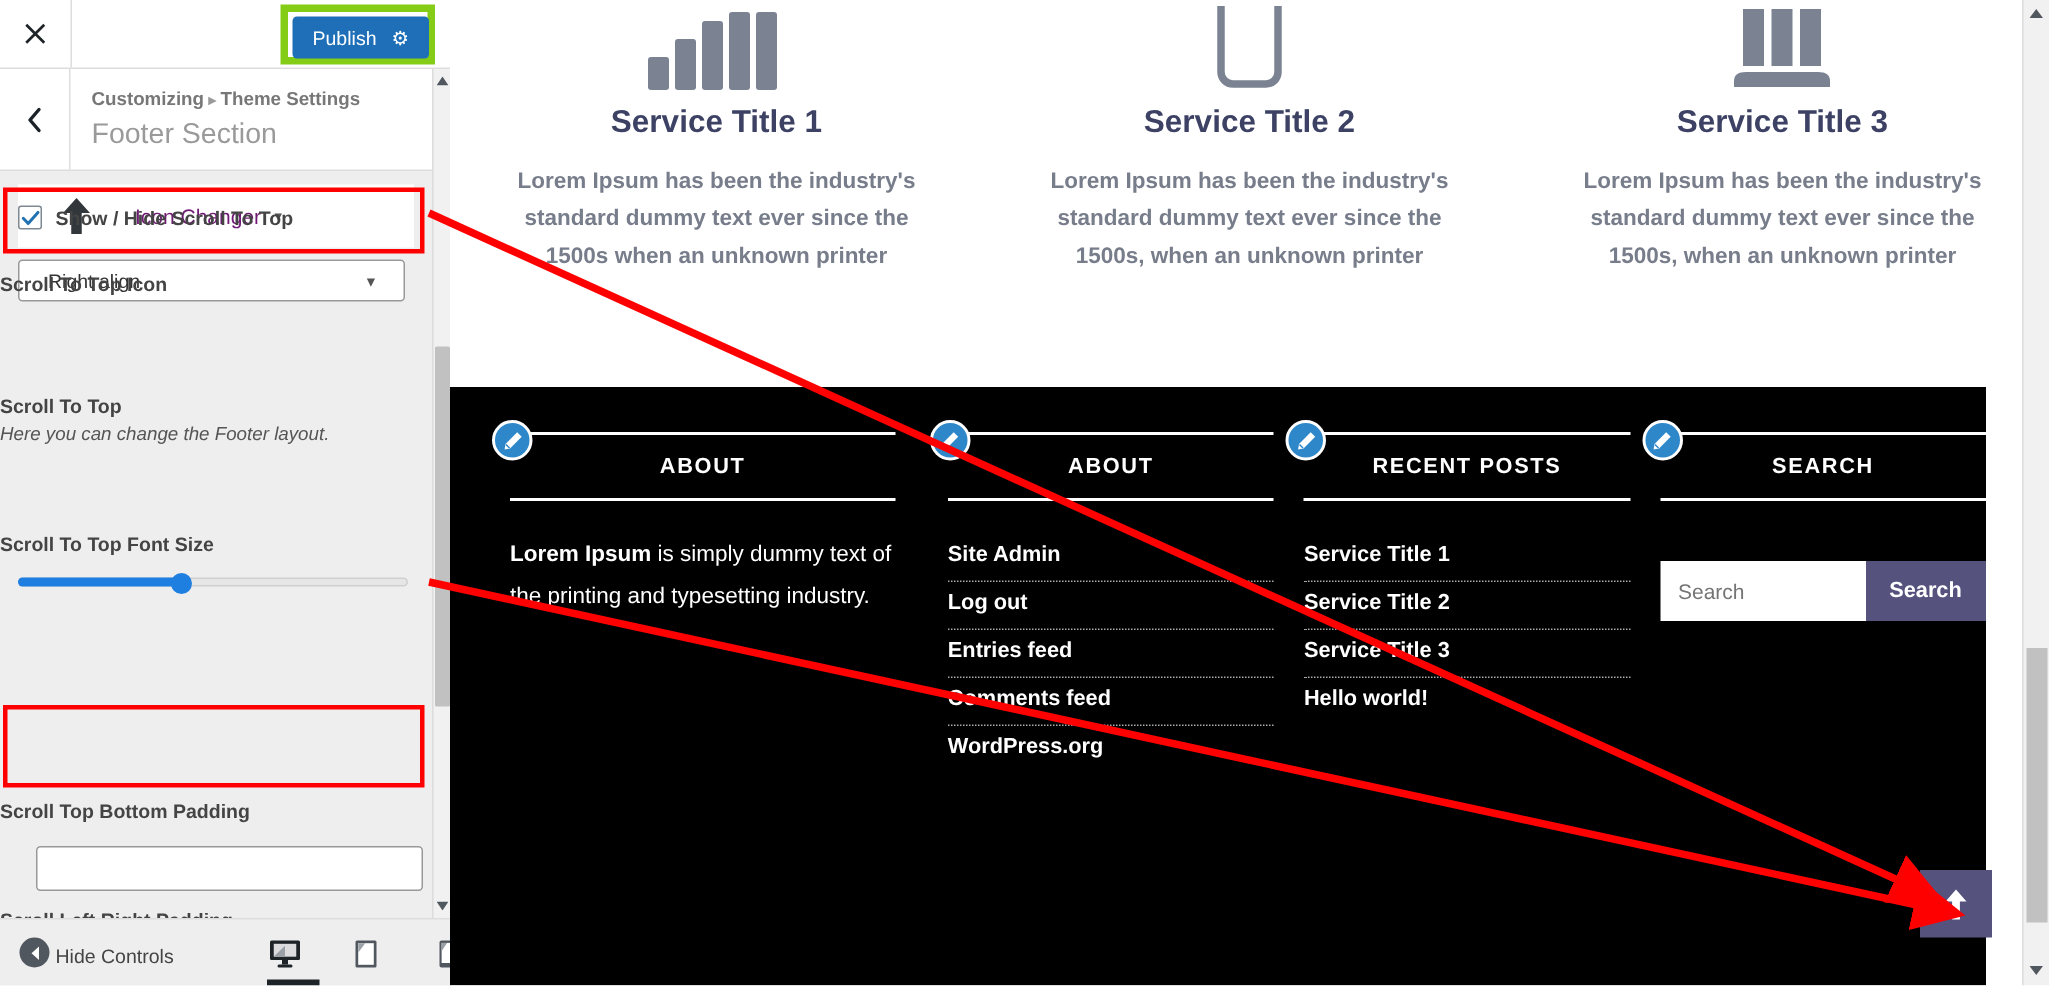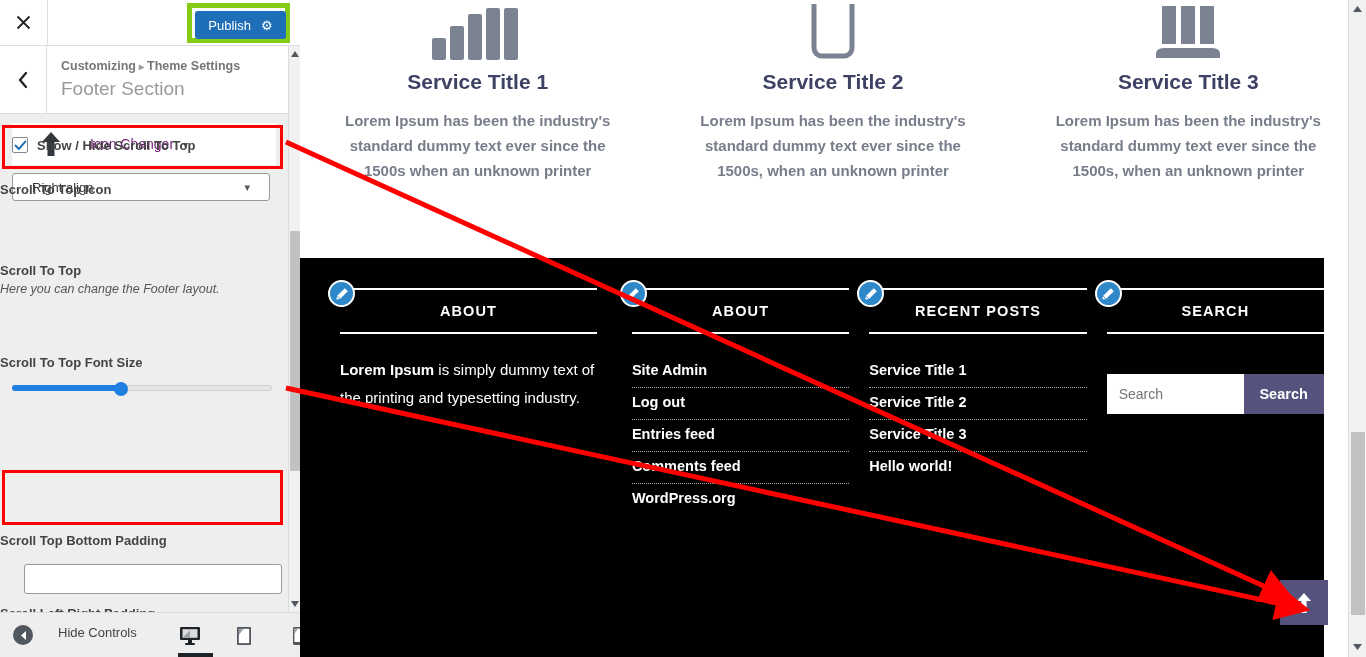--- a/index.html
+++ b/index.html
@@ -129,21 +129,21 @@
   #sb-thumb {
     position:absolute; left:1px; top:185px; width:10px; height:240px;
     background:#c1c1c1; border-radius:1px; cursor:pointer;
   }
 
   #sidebar-footer {
     position:absolute; left:0; top:612px; width:300px; height:45px;
     background:#eee; border-top:1px solid #ddd;
     display:flex; align-items:center;
   }
-  #hide-ctrl { display:flex; align-items:flex-start; gap:25px; padding-left:13px; cursor:pointer; }
+  #hide-ctrl { display:flex; align-items:flex-end; gap:4px; padding-left:13px; cursor:pointer; }
   #hide-ctrl .circ {
     width:20px; height:20px; border-radius:50%; background:#50575e;
     display:flex; align-items:center; justify-content:center;
   }
   #hide-ctrl .lbl { font-size:13px; color:#444; }
   #devices { position:absolute; left:178px; top:0; height:45px; display:flex; align-items:center; gap:30px; }
   .dev { width:24px; height:26px; display:flex; align-items:center; justify-content:center; cursor:pointer; position:relative; }
   #dev-underline { position:absolute; left:178px; bottom:0; width:35px; height:4px; background:#1d2327; }
 
   

